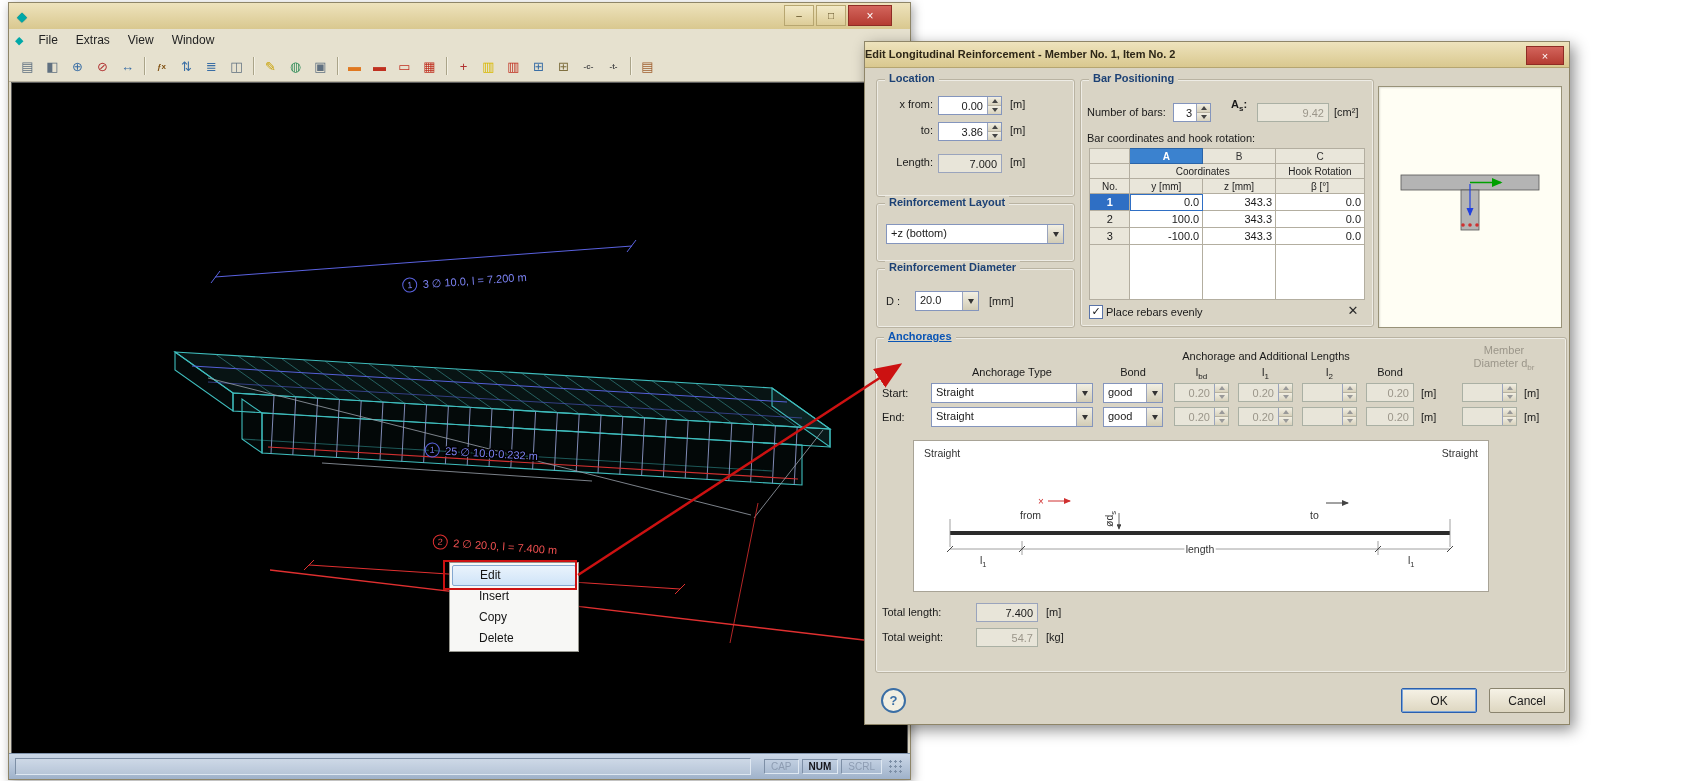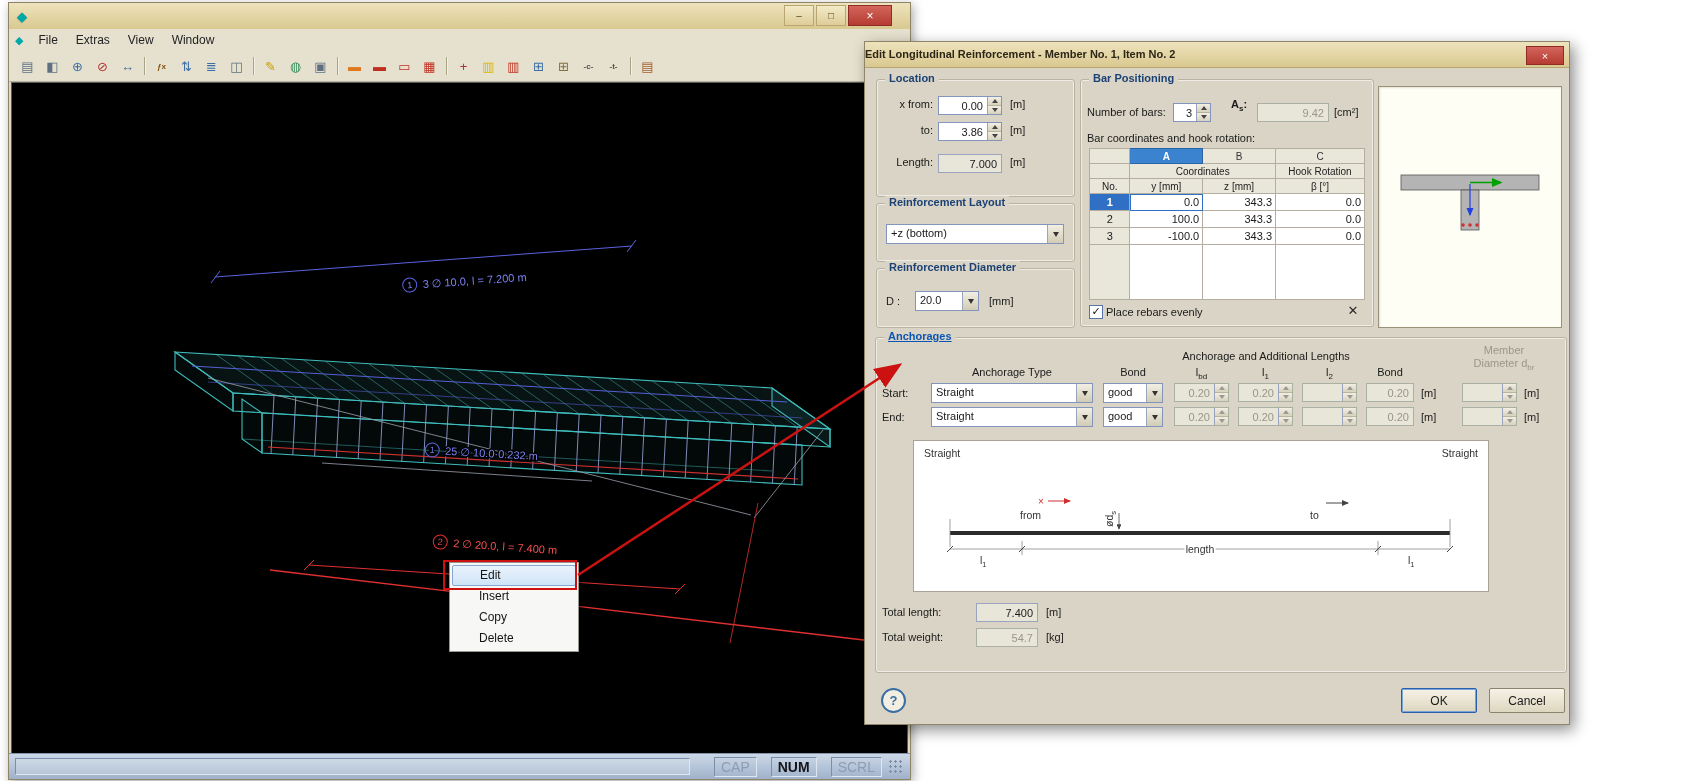--- a/index.html
+++ b/index.html
@@ -37,21 +37,21 @@
   .scene text{font-family:"Liberation Sans","DejaVu Sans",sans-serif;}
   .vl{font-size:11px;fill:#7a80f0;stroke:#000;stroke-width:3px;paint-order:stroke;}
   .vl.idx{font-size:9px;text-anchor:middle;}
   .vl.red{fill:#f05050;}
 
   .statusbar{position:absolute;left:0;bottom:0;right:0;height:25px;
              background:linear-gradient(#ccd8e8,#9fb2ca);border-top:1px solid #8194ac;
              display:flex;align-items:center;padding:0 6px;}
   .sb-field{flex:1;height:15px;margin-right:10px;border:1px solid;border-color:#7d8fa6 #dfe8f2 #dfe8f2 #7d8fa6;
             background:rgba(255,255,255,.18);}
-  .sb-box{padding:1px 6px;margin-left:14px;font-size:14px;color:#8d9cb2;
+  .sb-box{padding:1px 6px;margin-left:3px;font-size:10px;color:#8d9cb2;
           border:1px solid;border-color:#7d8fa6 #dfe8f2 #dfe8f2 #7d8fa6;}
   .sb-box.on{color:#14141a;font-weight:700;}
   .sb-grip{width:16px;height:16px;margin-left:6px;
            background-image:radial-gradient(#7d8fa6 1px,transparent 1.2px);background-size:5px 5px;}
 
   
   .ctx-menu{position:absolute;left:449px;top:562px;width:124px;background:#f7f7f5;border:1px solid #96968e;
             box-shadow:3px 3px 5px rgba(0,0,0,.45);padding:2px;z-index:15;}
   .ctx-item{height:21px;line-height:21px;padding-left:27px;font-size:12px;color:#141414;}
   .ctx-item.selected{background:linear-gradient(#eaf3fc,#cfe4f8);border:1px solid #84a8d0;border-radius:2px;

